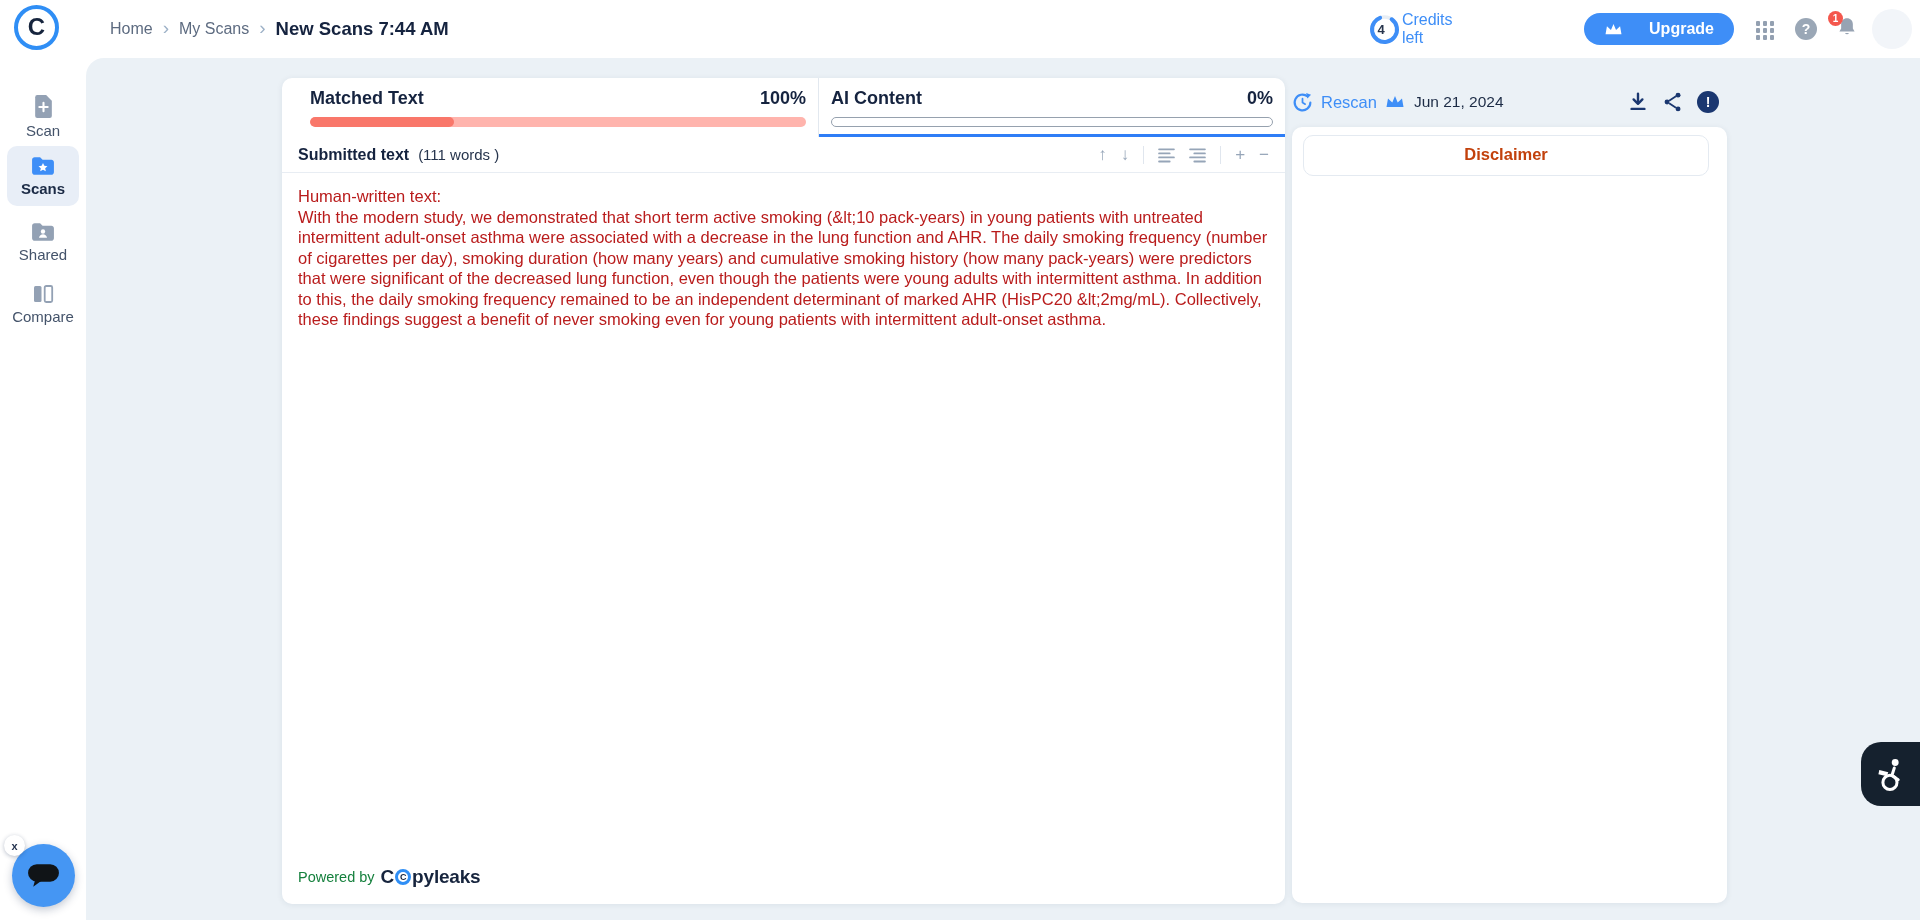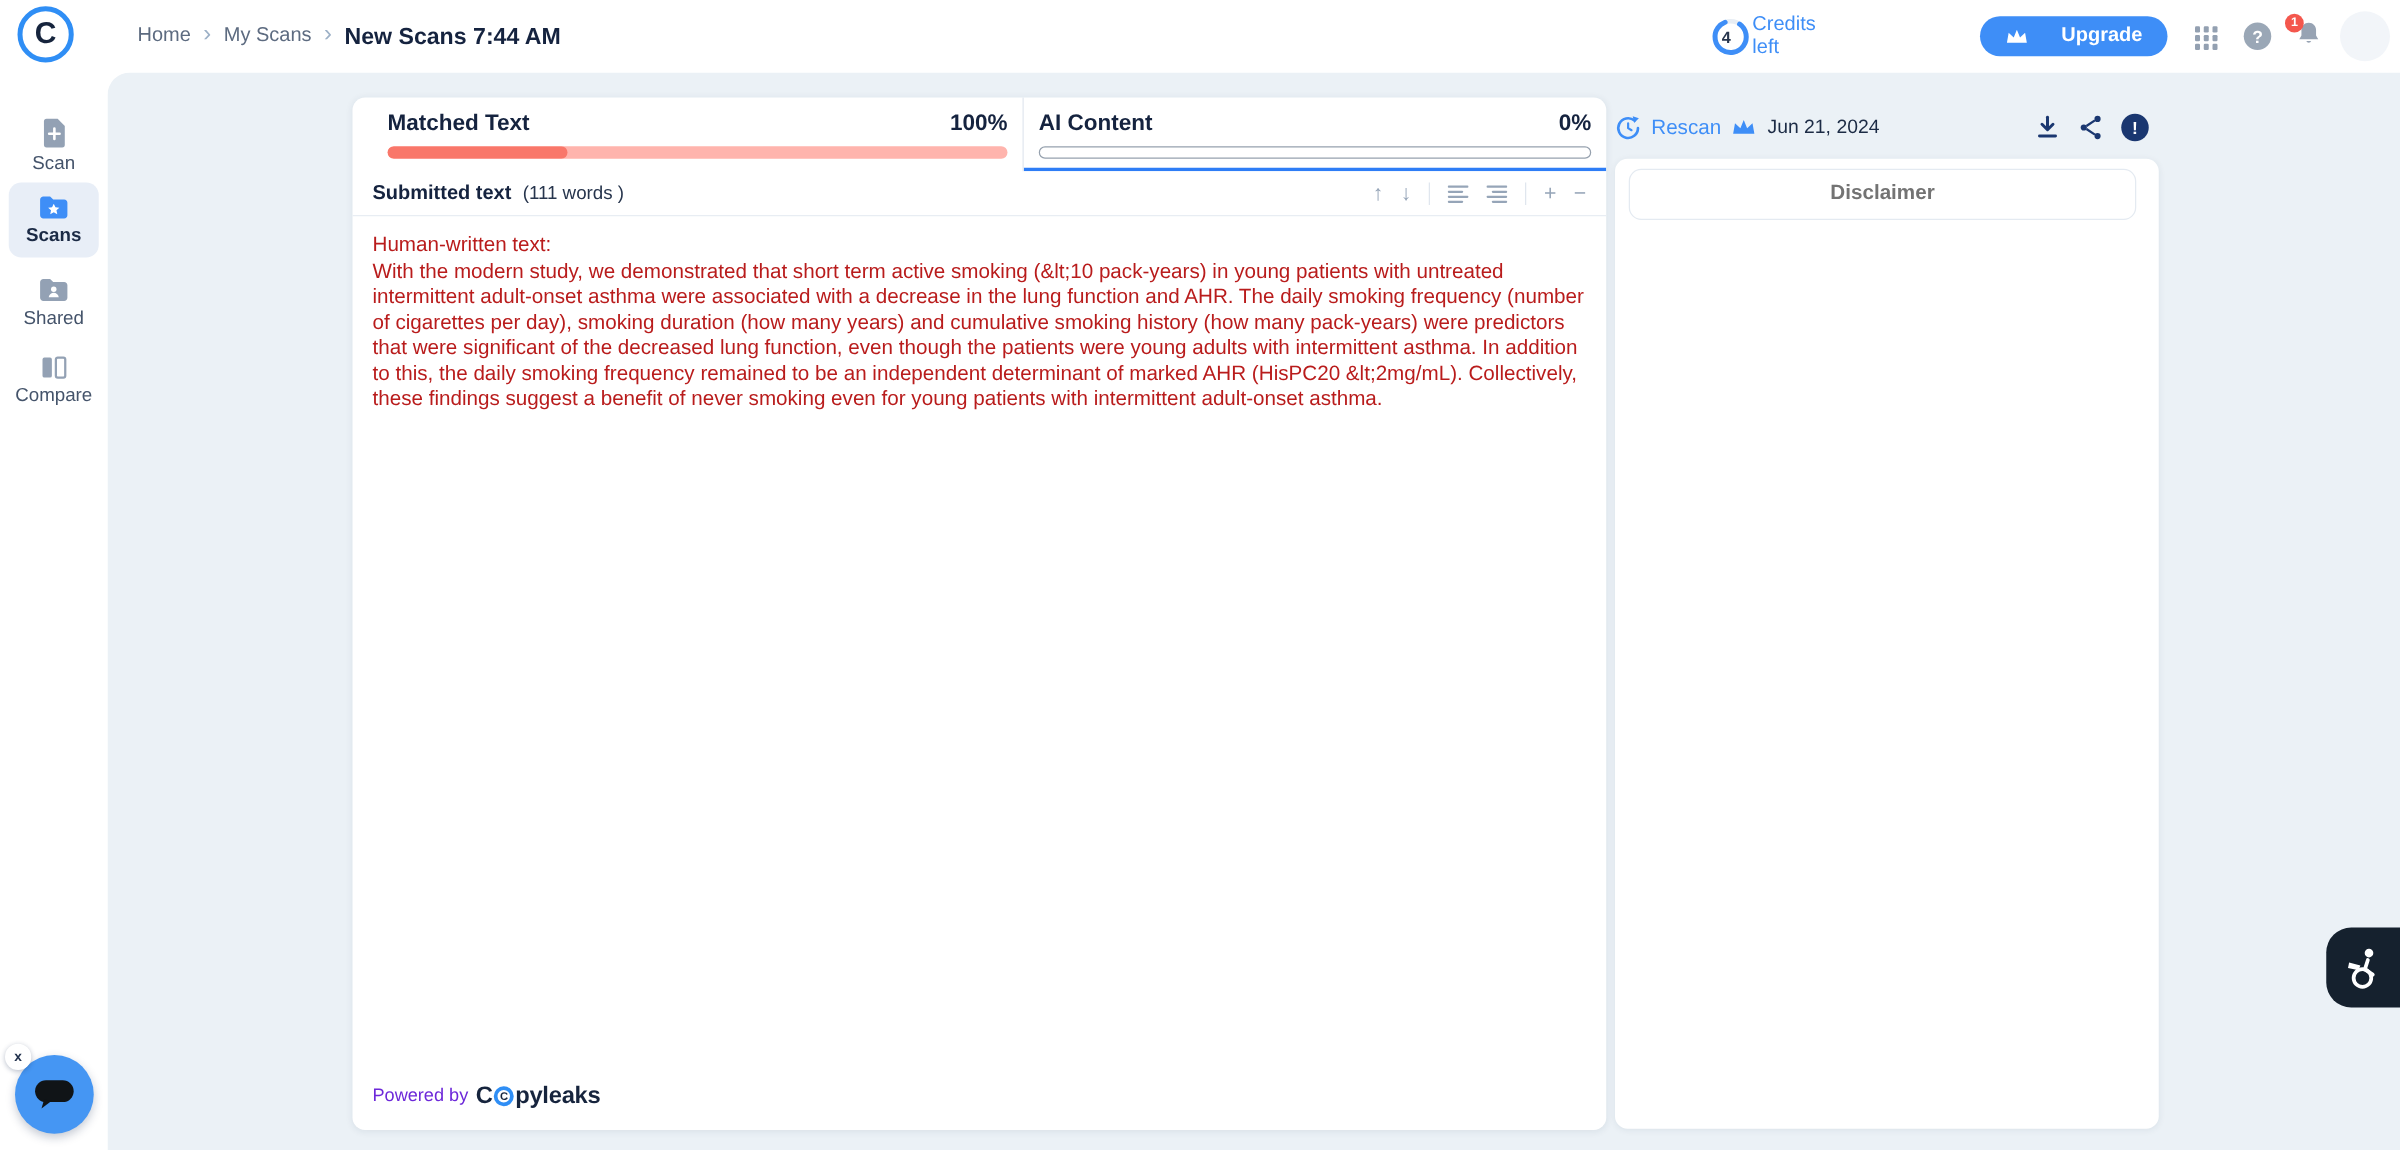--- a/index.html
+++ b/index.html
@@ -56,35 +56,35 @@
   .submitted-row { height:36px; display:flex; align-items:center; padding:0 16px; border-bottom:1px solid #e8edf3; }
   .submitted-title { font-size:16px; font-weight:700; color:#15233f; }
   .submitted-words { font-size:15px; color:#27354d; margin-left:9px; }
   .doc-toolbar { margin-left:auto; display:flex; align-items:center; gap:14px; color:#96a5b8; }
   .tb-btn { font-size:17px; color:#96a5b8; cursor:pointer; line-height:1; background:none; border:none; font-family:inherit; display:flex; align-items:center; }
   .tb-sep { width:1px; height:18px; background:#e0e6ee; }
 
   .doc-text { position:absolute; left:16px; top:108px; width:978px; font-size:16.5px; line-height:20.5px; color:#b91c1c; white-space:pre-line; }
 
   .powered { position:absolute; left:16px; bottom:16px; display:flex; align-items:center; gap:6px; }
-  .powered-label { font-size:14.5px; color:#6d28d9; }
+  .powered-label { font-size:14.5px; color:#15803d; }
   .brand { font-size:19px; font-weight:800; color:#16243d; display:flex; align-items:center; letter-spacing:-0.2px; }
   .brand .oring { width:16px; height:16px; border:3px solid #2f8ef5; border-radius:50%; display:inline-flex; align-items:center; justify-content:center; font-size:9px; font-weight:800; color:#16243d; margin:0 1px; }
 
   
   .rescan-row { position:absolute; left:1292px; top:88px; width:435px; height:28px; display:flex; align-items:center; }
   .rescan-btn { display:flex; align-items:center; gap:8px; background:none; border:none; cursor:pointer; font-family:inherit; }
   .rescan-label { color:#3e8ef7; font-size:16.5px; }
   .rescan-date { margin-left:9px; font-size:15.5px; color:#1c2b45; }
   .rr-icons { margin-left:auto; display:flex; align-items:center; gap:13px; padding-right:8px; }
   .info-icon { width:22px; height:22px; border-radius:50%; background:#1a3770; color:#fff; font-weight:800; font-size:14px; display:flex; align-items:center; justify-content:center; cursor:pointer; }
 
   .right-card { position:absolute; left:1292px; top:127px; width:435px; height:776px; background:#fff; border-radius:10px; box-shadow:0 1px 6px rgba(22,45,82,.08); }
   .disclaimer { position:absolute; left:11px; top:8px; width:406px; border:1px solid #e4eaf1; border-radius:10px; background:#fff; padding:9px 12px 11px 12px; text-align:center; }
-  .disclaimer-title { font-size:16.5px; font-weight:700; color:#737373; margin-bottom:0; }
+  .disclaimer-title { font-size:16.5px; font-weight:700; color:#c2410c; margin-bottom:0; }
   .disclaimer-body { font-size:14.5px; line-height:19px; color:#1c2b45; }
   .disclaimer-link { color:#3e8ef7; text-decoration:underline; cursor:pointer; margin-left:4px; }
 
   
   .chat-btn { position:absolute; left:12px; top:844px; width:63px; height:63px; border-radius:50%; background:#4596f3; display:flex; align-items:center; justify-content:center; cursor:pointer; box-shadow:0 3px 8px rgba(20,40,80,.25); }
   .chat-close { position:absolute; left:4px; top:835px; width:21px; height:21px; border-radius:50%; background:#fff; box-shadow:0 1px 4px rgba(20,40,80,.3); color:#22314d; font-size:11px; font-weight:700; display:flex; align-items:center; justify-content:center; cursor:pointer; z-index:5; }
   .a11y-btn { position:absolute; right:0; top:742px; width:59px; height:64px; background:#15212e; border-radius:20px 0 0 20px; display:flex; align-items:center; justify-content:center; cursor:pointer; }
 </style>
 </head>
 <body>

